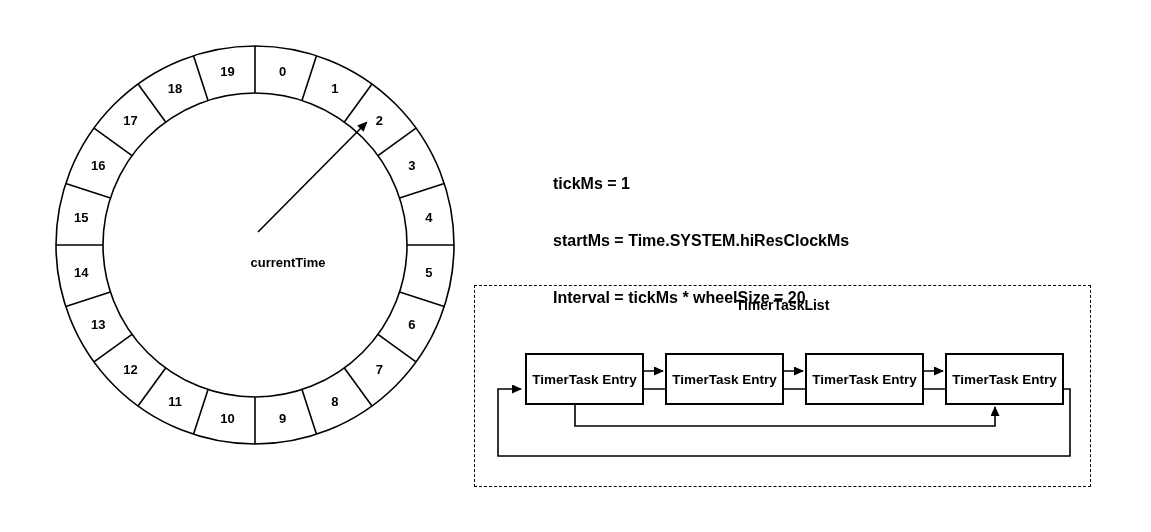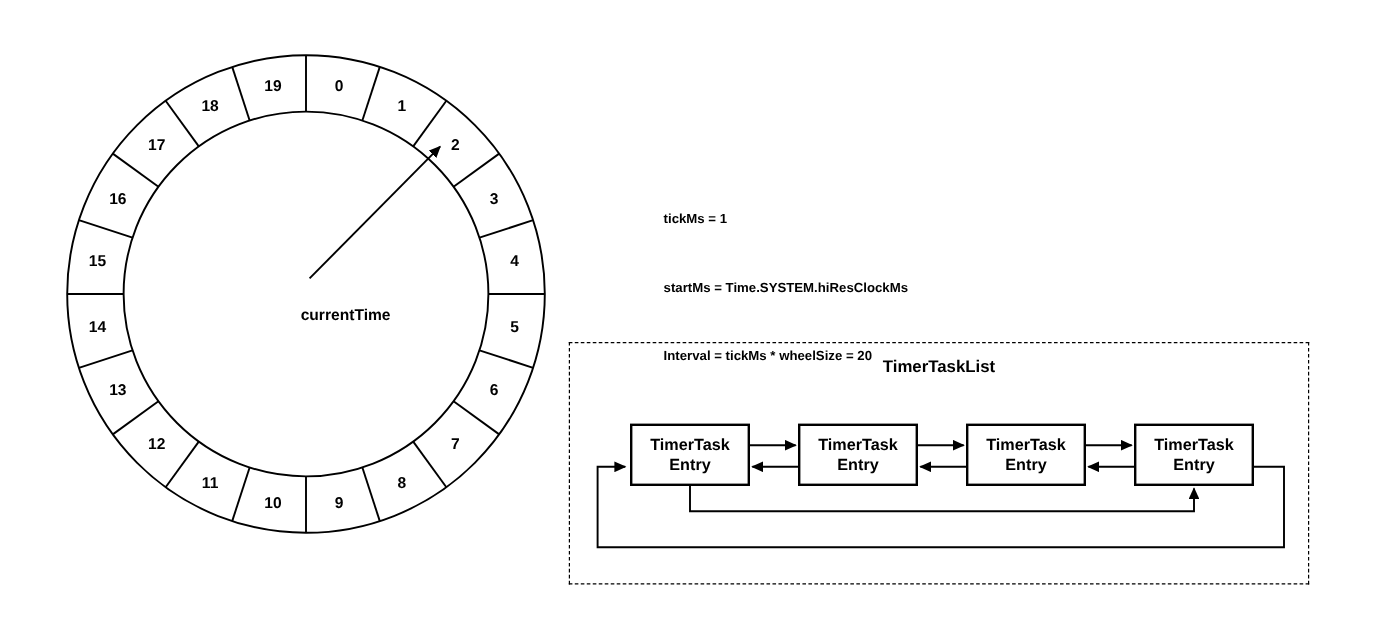--- a/index.html
+++ b/index.html
@@ -7,29 +7,29 @@
     .canvas { position: relative; width: 1151px; height: 532px; background: #ffffff; overflow: hidden; }
 
     
     .wheel-svg { position: absolute; left: 35px; top: 25px; }
     .wl { stroke: #000000; stroke-width: 1.6; fill: none; }
     .wt { font-family: "Liberation Sans", sans-serif; font-weight: bold; font-size: 13px;
           fill: #000000; text-anchor: middle; }
 
     
     .params { position: absolute; left: 553px; top: 136px; color: #000000;
-              font-weight: bold; font-size: 11px; line-height: 19px; white-space: pre; }
+              font-weight: bold; font-size: 16px; line-height: 19px; white-space: pre; }
 
     
     .ttl { position: absolute; left: 474px; top: 285px; width: 617px; height: 202px;
            border: 1.5px dashed #000000; text-decoration: underline; }
     .ttl-title { position: absolute; top: 11px; left: 0; width: 100%; text-align: center;
                  font-weight: bold; font-size: 14px; color: #000000; }
     .ttl-arrows { position: absolute; left: 0; top: 0; }
-    .entry { position: absolute; top: 67px; width: 100px; height: 52px; background: #ffffff;
+    .entry { position: absolute; top: 67px; width: 119px; height: 52px; background: #ffffff;
              border: 2px solid #000000; display: flex; align-items: center; justify-content: center;
              text-align: center; font-weight: bold; font-size: 13.5px; line-height: 17px; color: #000000; }
     .e0 { left: 50px; } .e1 { left: 190px; } .e2 { left: 330px; } .e3 { left: 470px; }
     .cl { stroke: #000000; stroke-width: 1.6; fill: none; }
   </style>
 </head>
 <body>
 
 <div class="canvas">
 

